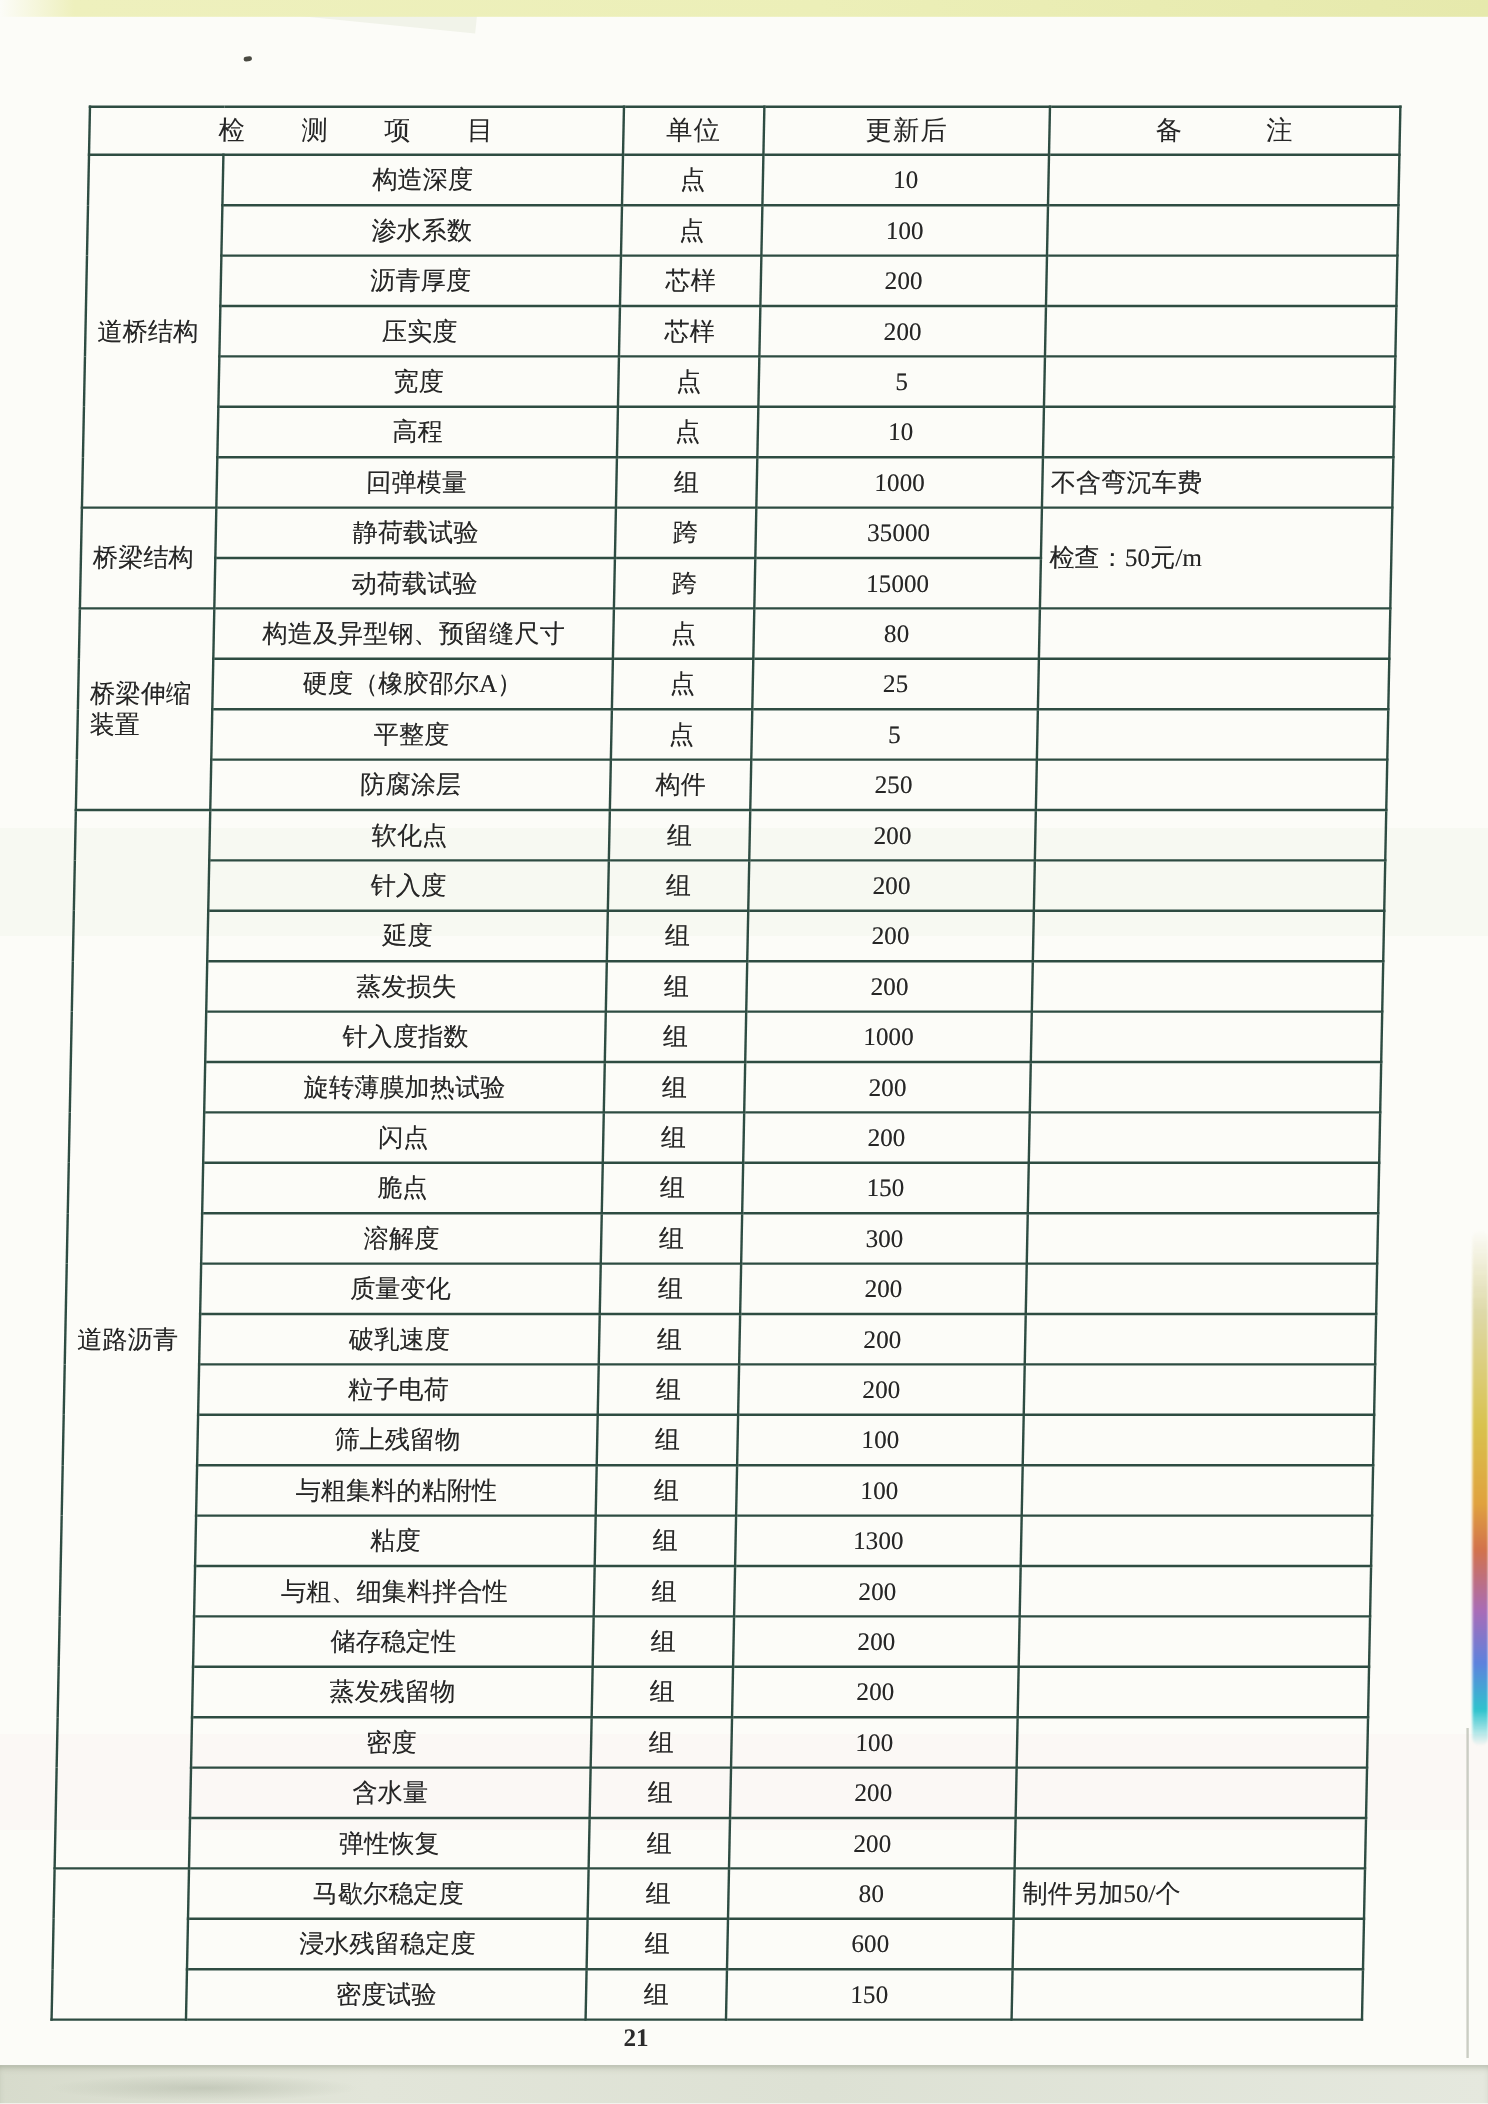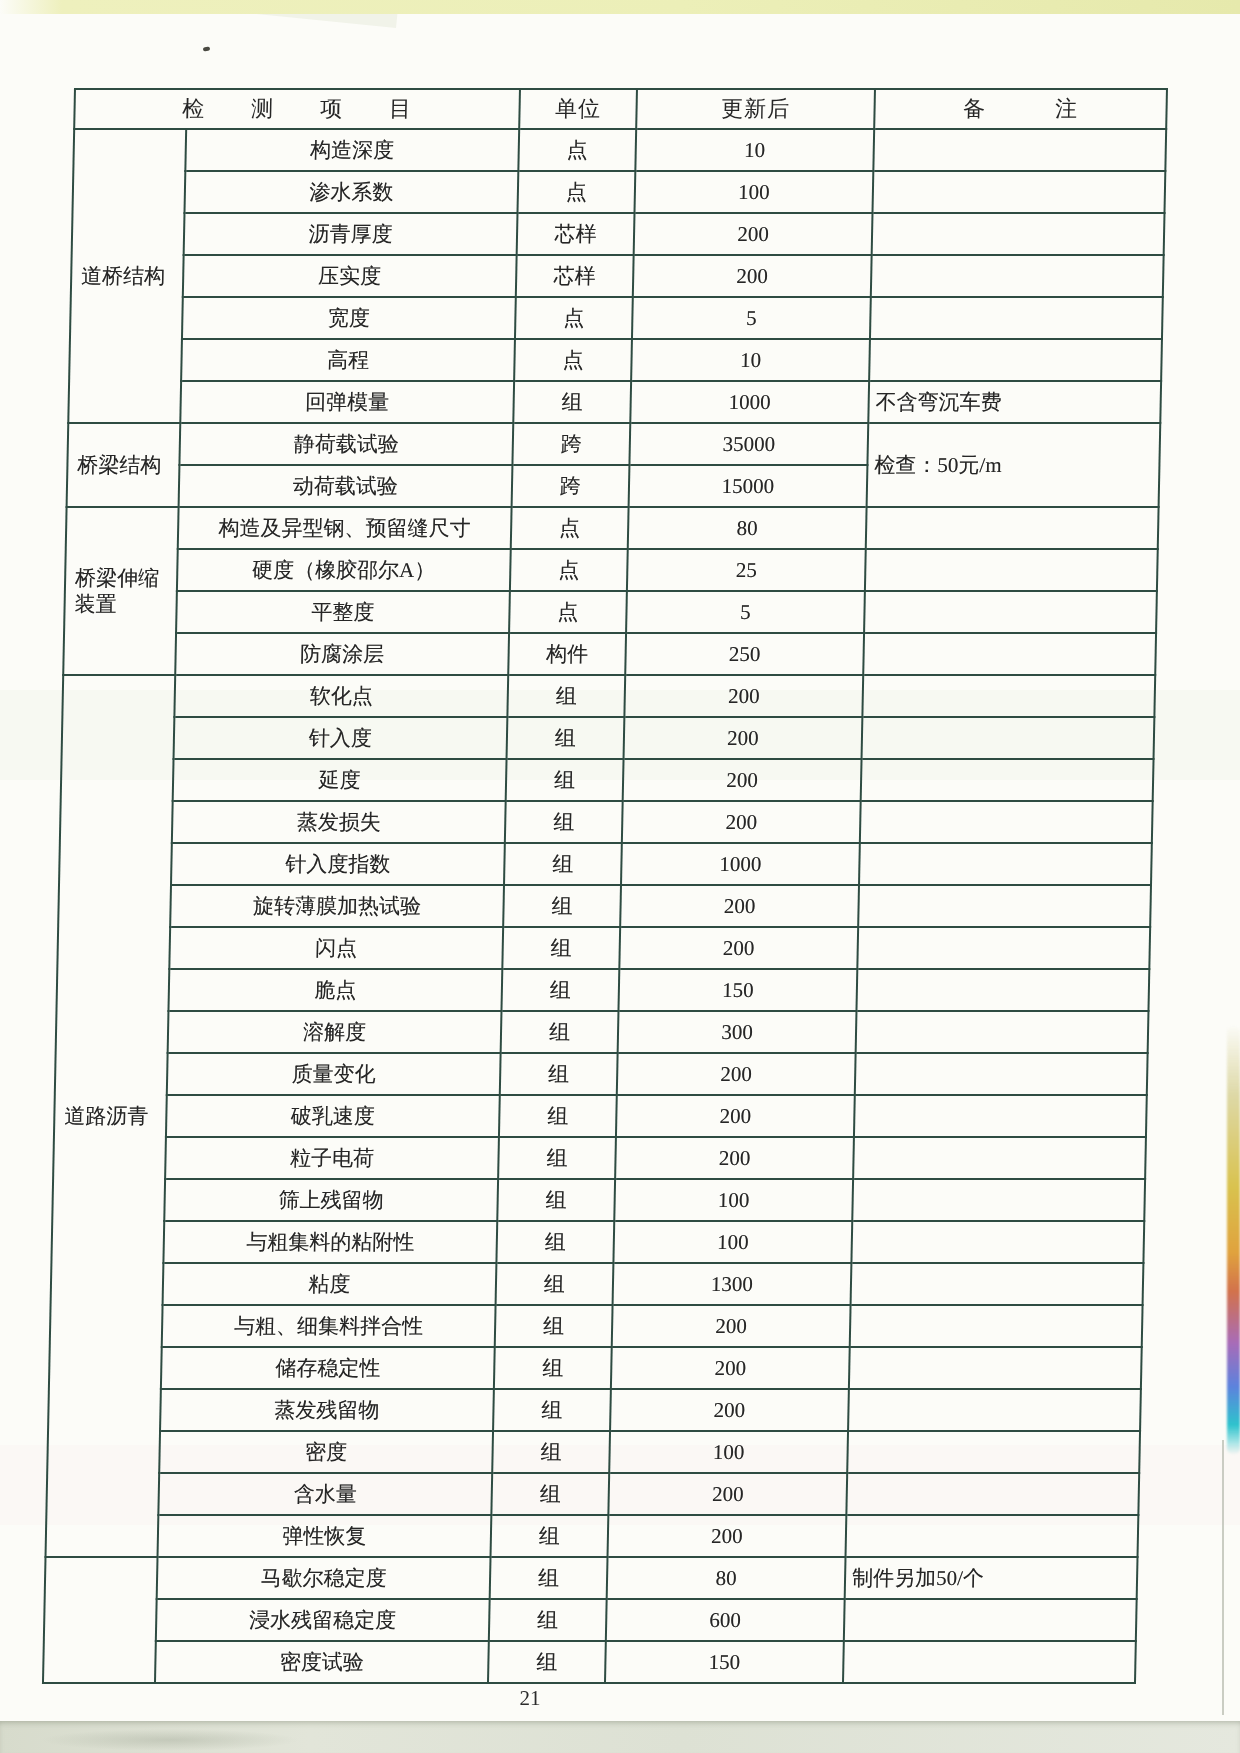--- a/index.html
+++ b/index.html
@@ -101,21 +101,21 @@
   }
   
   tbody tr:nth-child(19) td{border-top-color:#35508f;}
   tbody tr:nth-child(20) td{border-top-color:#2f6a5a;}
   tbody tr:nth-child(23) td{border-top-color:#31519b;}
   tbody tr:nth-child(25) td{border-top-color:#2e7a52;}
   tbody tr:nth-child(29) td{border-top-color:#33548c;}
 
   .page-number{
     position:absolute;left:495px;top:1686px;width:70px;
-    text-align:center;font-size:21px;color:#2b2b2b;
+    text-align:center;font-size:21px;color:#2b2b2b;font-weight:bold;
   }
 </style>
 </head>
 <body>
 
 <div class="corner-flap"></div>
 <div class="top-strip"></div>
 <div class="tint-band-a"></div>
 <div class="tint-band-b"></div>
 <div class="stray-dot"></div>

